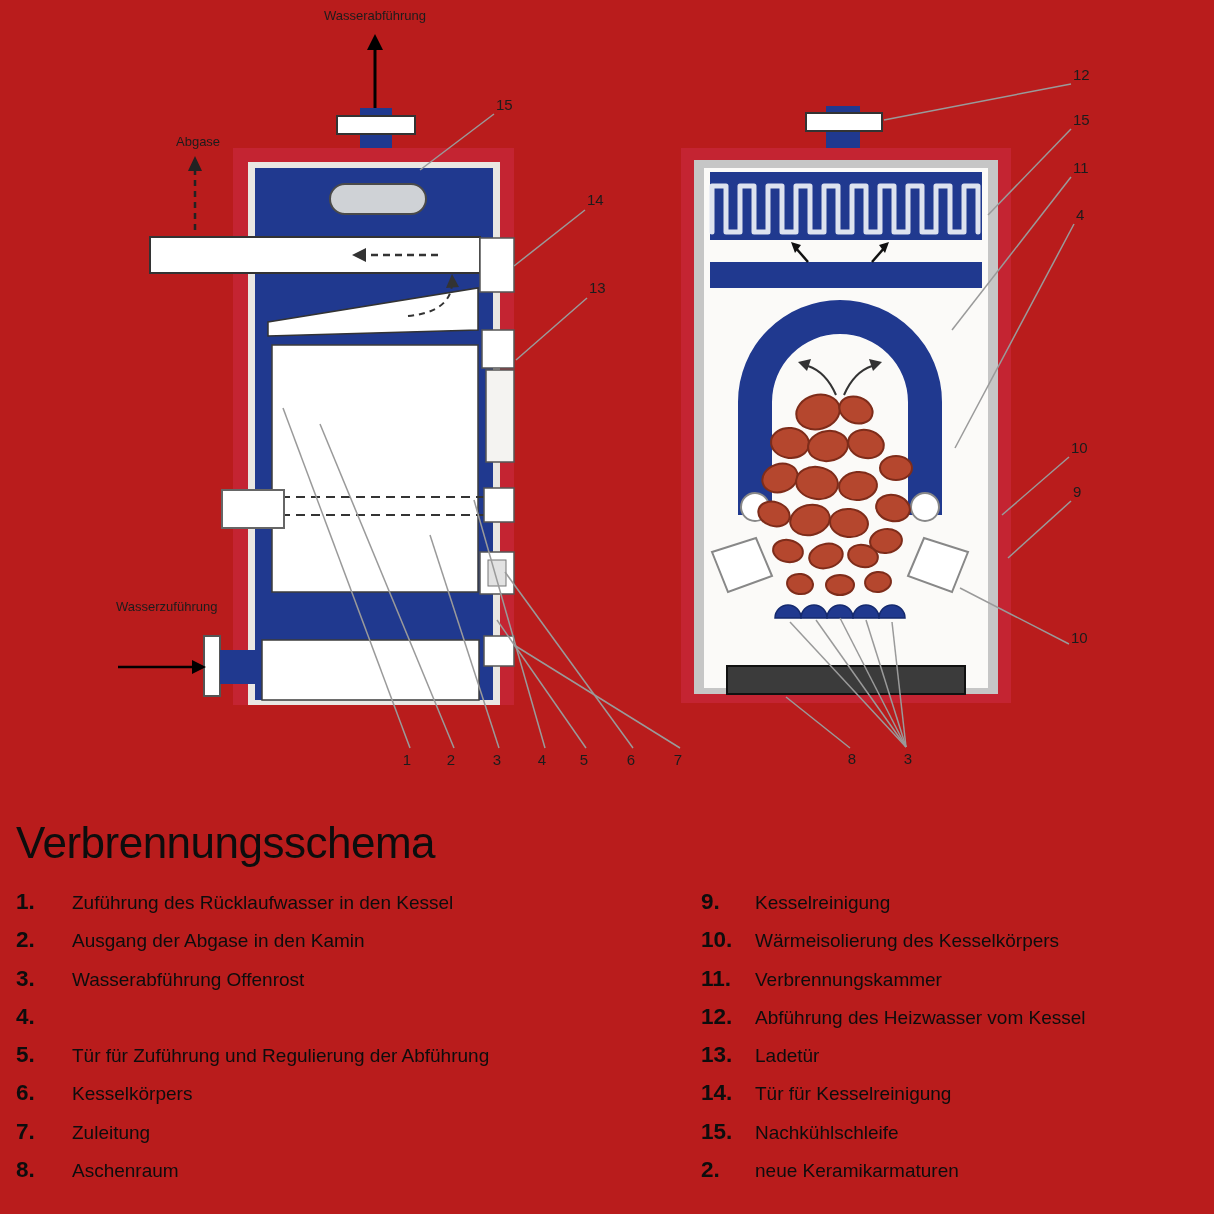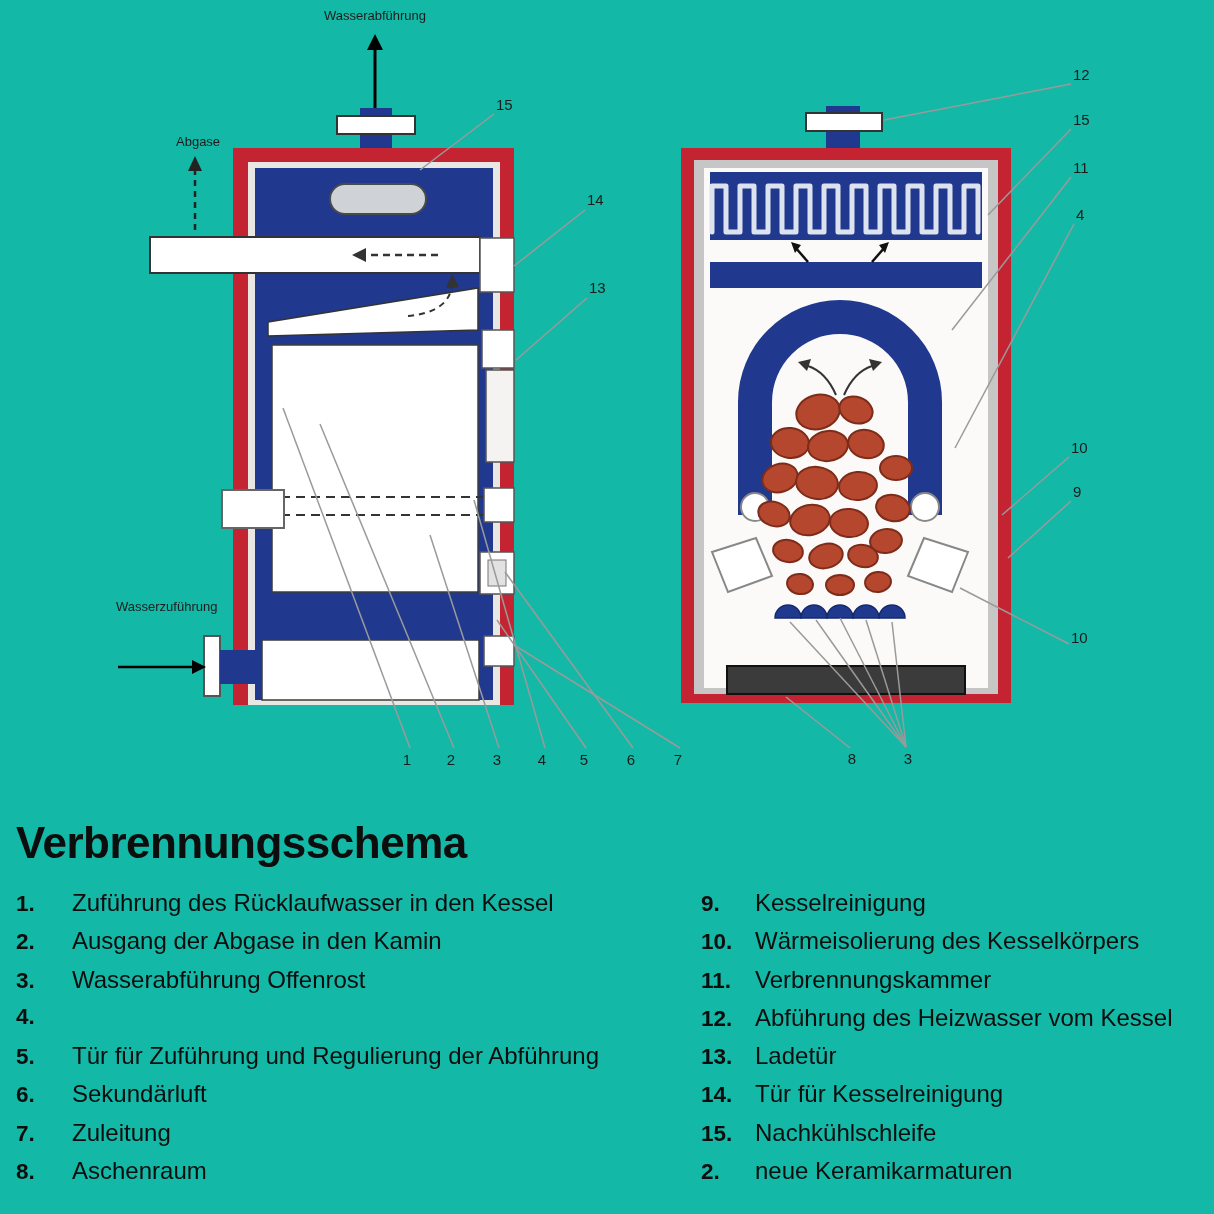--- a/index.html
+++ b/index.html
@@ -1,31 +1,31 @@
 <!DOCTYPE html>
 <html><head>
 <meta charset="utf-8">
 <style>
   * { margin:0; padding:0; box-sizing:border-box; }
   html,body { width:1214px; height:1214px; }
   body { background:#ffffff; font-family:"Liberation Sans", sans-serif; position:relative; overflow:hidden; }
-  .page { position:absolute; inset:0; background:#14b8a6; }
+  .page { position:absolute; inset:0; background:#b91c1c; }
   svg.diagram { position:absolute; top:0; left:0; display:block; }
   svg text { font-family:"Liberation Sans", sans-serif; fill:#1c1c1c; }
   .small-label { font-size:13px; }
   .callout-num { font-size:15px; }
-  .title { position:absolute; left:16px; top:818px; font-size:44px; font-weight:700; color:#0d0d0d; letter-spacing:-0.5px; }
+  .title { position:absolute; left:16px; top:818px; font-size:44px; font-weight:400; color:#0d0d0d; letter-spacing:-0.5px; }
   .legend { position:absolute; top:889px; left:0; width:1214px; }
   .legend-col { position:absolute; top:0; }
   .legend-col.left  { left:16px;  width:665px; }
   .legend-col.right { left:701px; width:510px; }
   .legend-row { display:flex; align-items:baseline; height:38.3px; }
   .legend-num { font-weight:700; font-size:22.5px; color:#0d0d0d; flex:0 0 56px; }
   .legend-col.right .legend-num { flex:0 0 54px; }
-  .legend-text { font-size:24px; color:#0d0d0d; white-space:nowrap; }
+  .legend-text { font-size:19px; color:#0d0d0d; white-space:nowrap; }
 </style>
 </head>
 <body>
 
 <div class="page">
 
   <svg class="diagram" width="1214" height="800" viewBox="0 0 1214 800">
 
     <g>
 
@@ -236,21 +236,21 @@
       </div>
       <div class="legend-row">
         <span class="legend-num">4.</span>
       </div>
       <div class="legend-row">
         <span class="legend-num">5.</span>
         <span class="legend-text">Tür für Zuführung und Regulierung der Abführung</span>
       </div>
       <div class="legend-row">
         <span class="legend-num">6.</span>
-        <span class="legend-text">Sekundärluft</span>
+        <span class="legend-text">Kesselkörpers</span>
       </div>
       <div class="legend-row">
         <span class="legend-num">7.</span>
         <span class="legend-text">Zuleitung</span>
       </div>
       <div class="legend-row">
         <span class="legend-num">8.</span>
         <span class="legend-text">Aschenraum</span>
       </div>
     </div>

